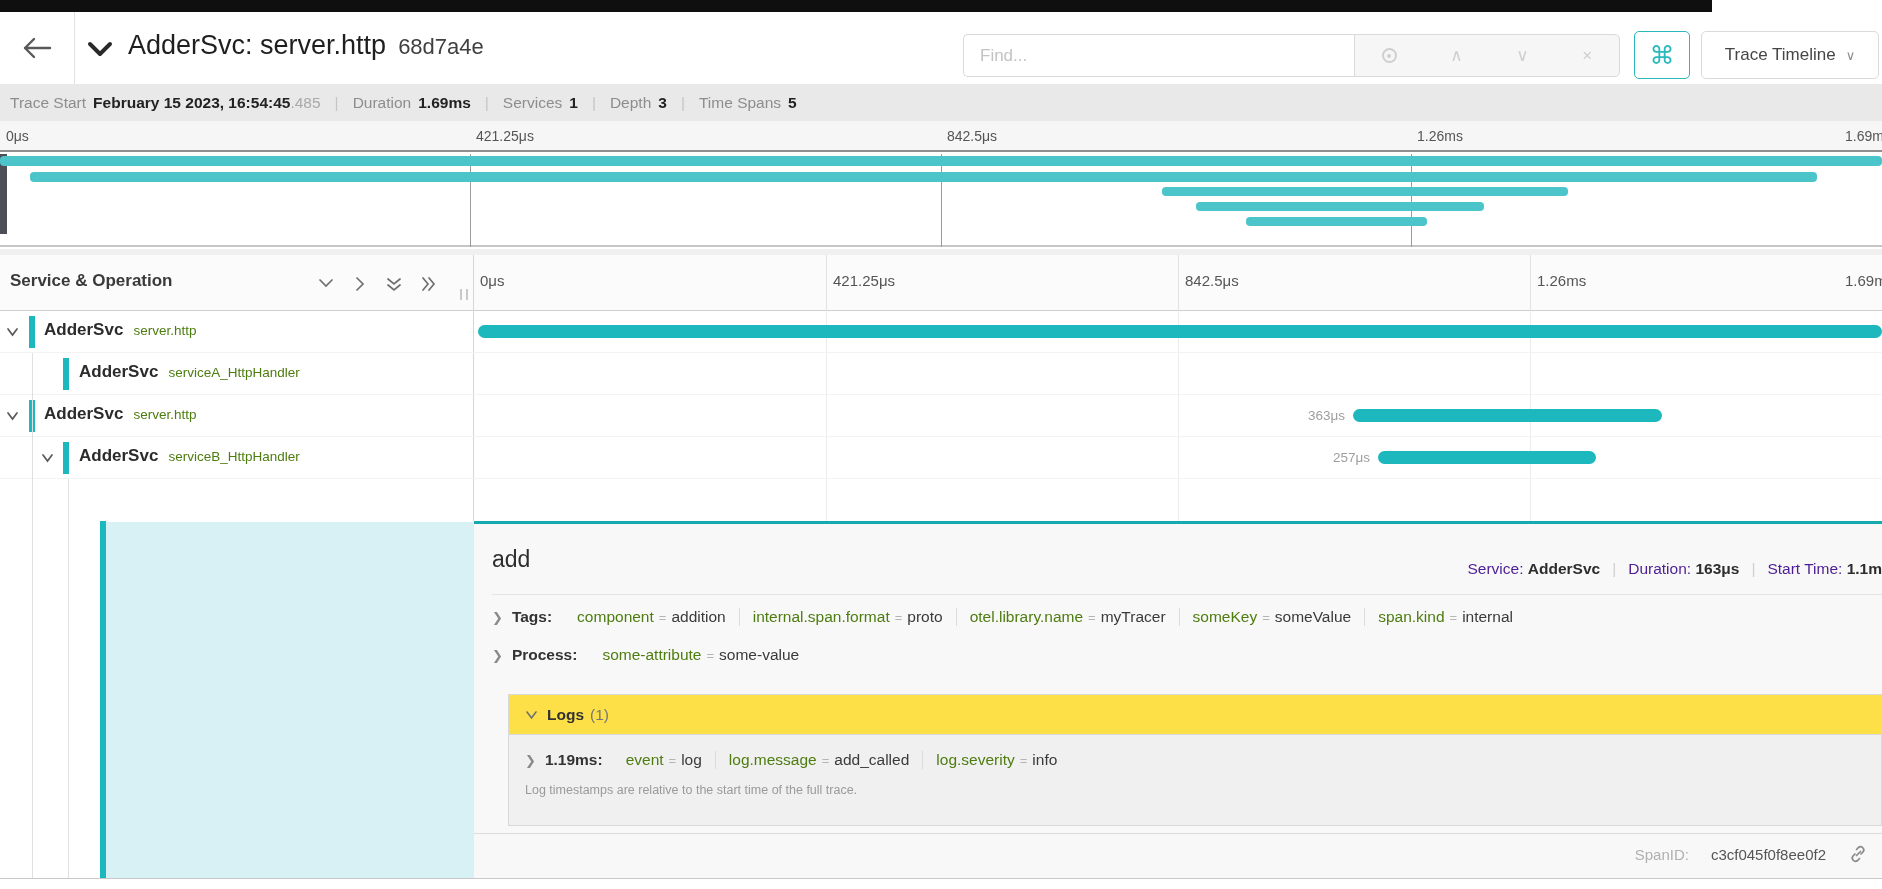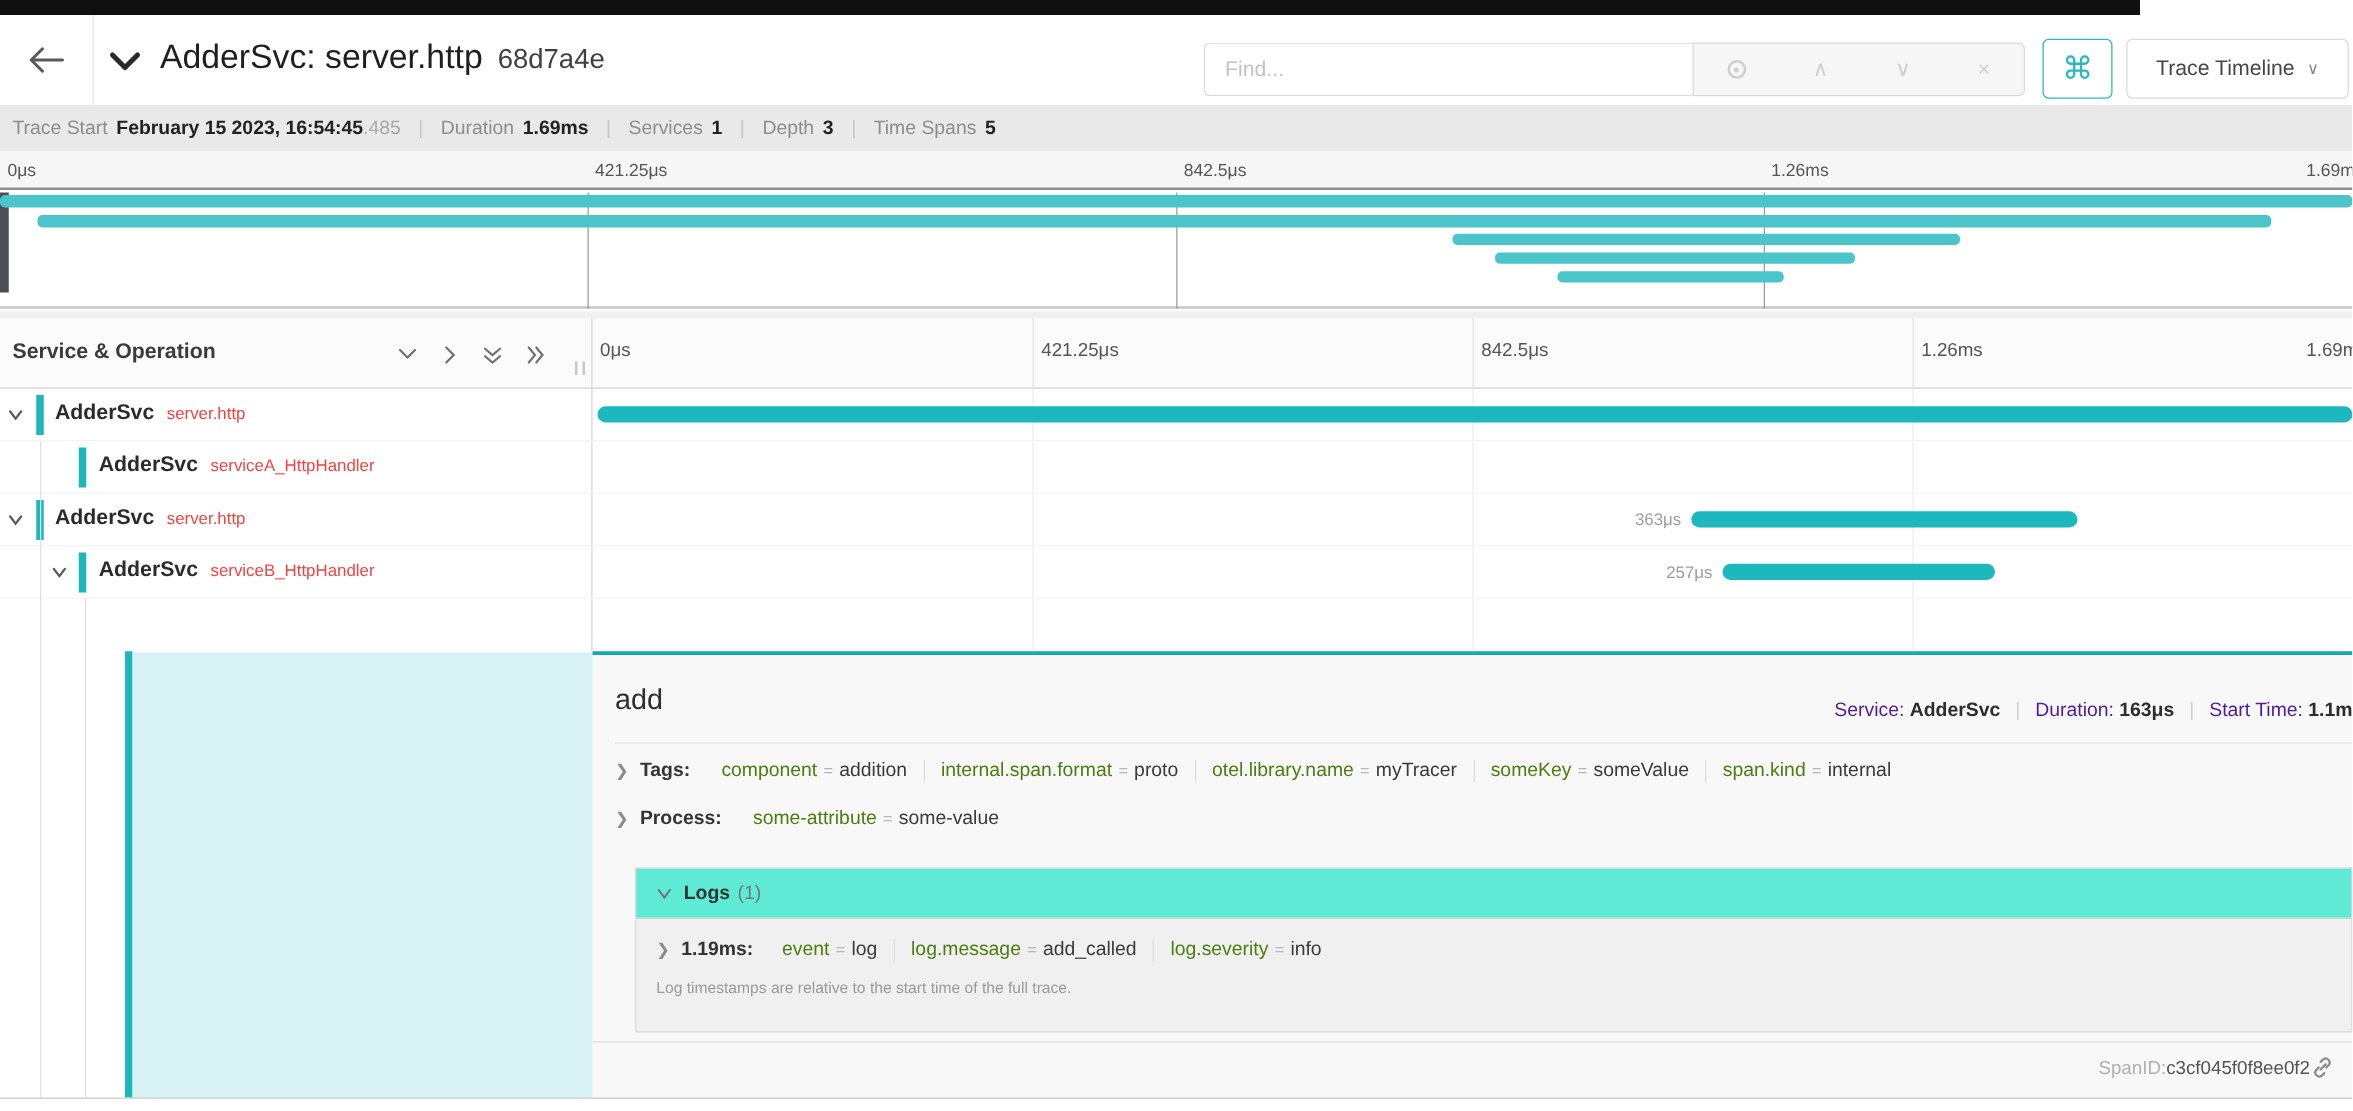--- a/index.html
+++ b/index.html
@@ -76,21 +76,21 @@
 
   
   #rows { left:0; top:311px; width:1882px; height:210px; }
   .grid-v { position:absolute; top:0; width:1px; height:210px; background:#ececec; }
   .row { position:absolute; left:0; width:1882px; height:42px; border-bottom:1px solid #f3f3f3; cursor:pointer; }
   .row-sel-bg { position:absolute; left:88px; top:0; right:0; bottom:0; background:#f2f2f2; }
   .row-chevron { position:absolute; top:16px; }
   .indent-bar { position:absolute; top:5px; width:6px; height:32px; background:#1cb8be; }
   .indent-bar.tall { top:0; height:42px; }
   .svc-name { position:absolute; top:9px; font-size:17px; font-weight:700; color:#2b2b2b; white-space:nowrap; }
-  .op-name { font-size:13.5px; font-weight:400; color:#ef4444; margin-left:10px; }
+  .op-name { font-size:13.5px; font-weight:400; color:#4d7c0f; margin-left:10px; }
   .tl-area { position:absolute; left:474px; top:0; width:1408px; height:42px; }
   .span-bar { position:absolute; top:14px; height:13px; background:#1cb8be; border-radius:7px; }
   .dur-label { position:absolute; top:13px; font-size:13.5px; color:#9e9e9e; white-space:nowrap; }
   .dur-label.before { width:62px; text-align:right; }
   .dur-label.sel { color:#3c3c3c; }
   .log-marker { position:absolute; top:9px; width:2px; height:24px; background:#151515; }
 
   
   #detail-accent-line { left:474px; top:521px; width:1408px; height:3px; background:#16a9af; }
   #guide-1 { left:32px; top:353px; width:1px; height:525px; background:#e0e0e0; }
@@ -108,30 +108,30 @@
   #tags-row { top:84px; } #process-row { top:122px; }
   .kv-caret { color:#8a8a8a; font-size:13px; margin-right:9px; }
   .kv-title { font-weight:700; color:#333; margin-right:12px; }
   .kv-item { display:inline-block; padding:0 13px; }
   .kv-item + .kv-item { border-left:1px solid #dcdcdc; }
   .kv-key { color:#4d7c0f; }
   .kv-eq { color:#b5b5b5; padding:0 5px; font-size:13px; }
   .kv-val { color:#3a3a3a; }
   #logs-box { position:absolute; left:34px; right:0; top:170px; height:132px;
               border:1px solid #d9d9d9; background:#f0f0f0; }
-  #logs-header { height:40px; background:#5eead4; border-bottom:1px solid #d9d9d9;
+  #logs-header { height:40px; background:#fde047; border-bottom:1px solid #d9d9d9;
                  display:flex; align-items:center; padding-left:16px; font-size:15.5px; cursor:pointer; }
   #logs-header .kv-title { margin-left:9px; margin-right:6px; }
   #logs-count { color:#777; font-weight:400; }
   #log-entry { padding:16px 0 0 16px; font-size:15.5px; white-space:nowrap; cursor:pointer; }
   #log-entry .time { font-weight:700; color:#333; margin-right:10px; }
   #logs-note { padding:14px 0 0 16px; font-size:12.5px; color:#9a9a9a; }
   #spanid-divider { position:absolute; left:0; right:0; top:309px; height:1px; background:#dcdcdc; }
   #spanid-row { position:absolute; right:14px; top:320px; font-size:15px; white-space:nowrap;
-                display:flex; align-items:center; gap:0; }
+                display:flex; align-items:center; gap:22px; }
   #spanid-label { color:#b0b0b0; }
   #spanid-value { color:#555; }
   #bottom-line { left:0; top:878px; width:1882px; height:1px; background:#c9c9c9; }
 
   svg.ic { display:block; }
 </style>
 </head>
 <body>
 
 <div id="app">

